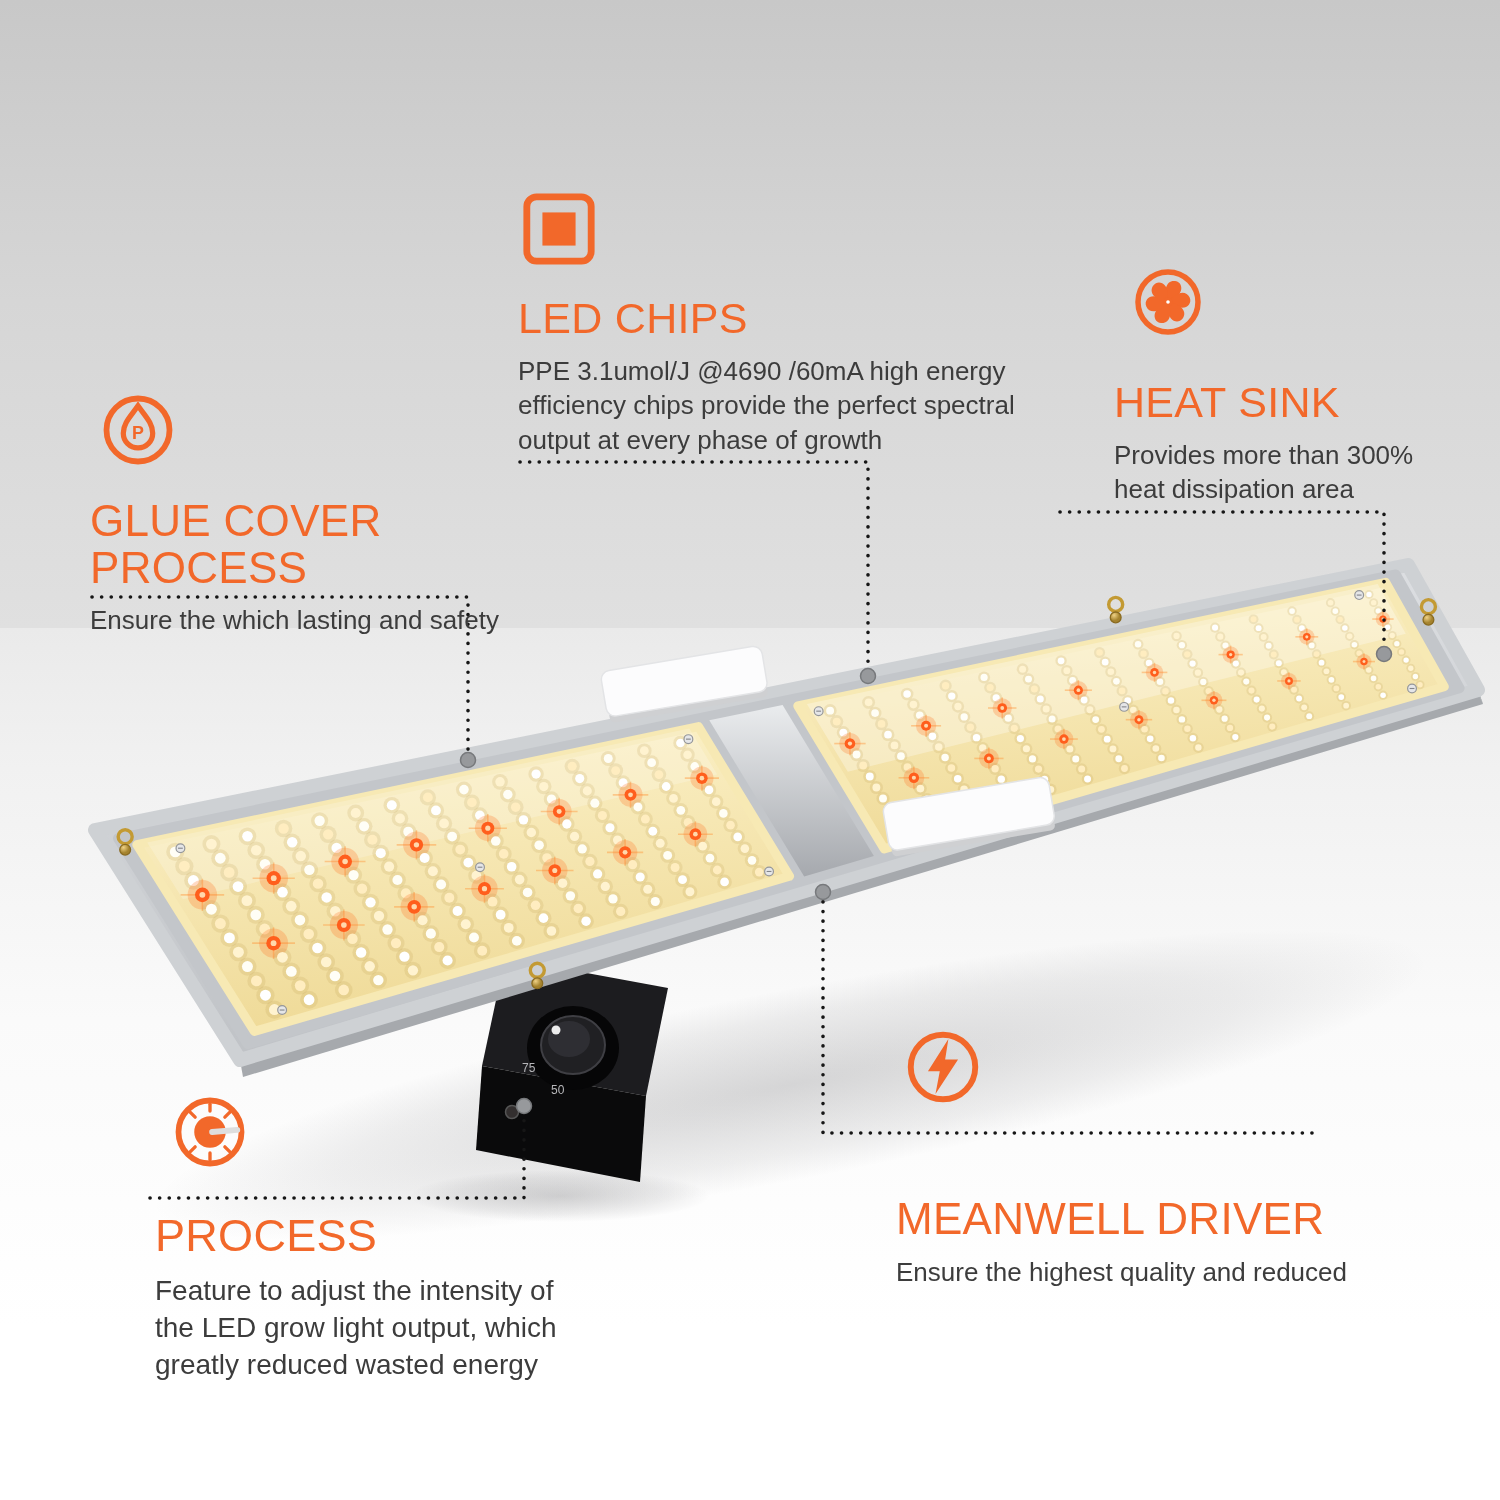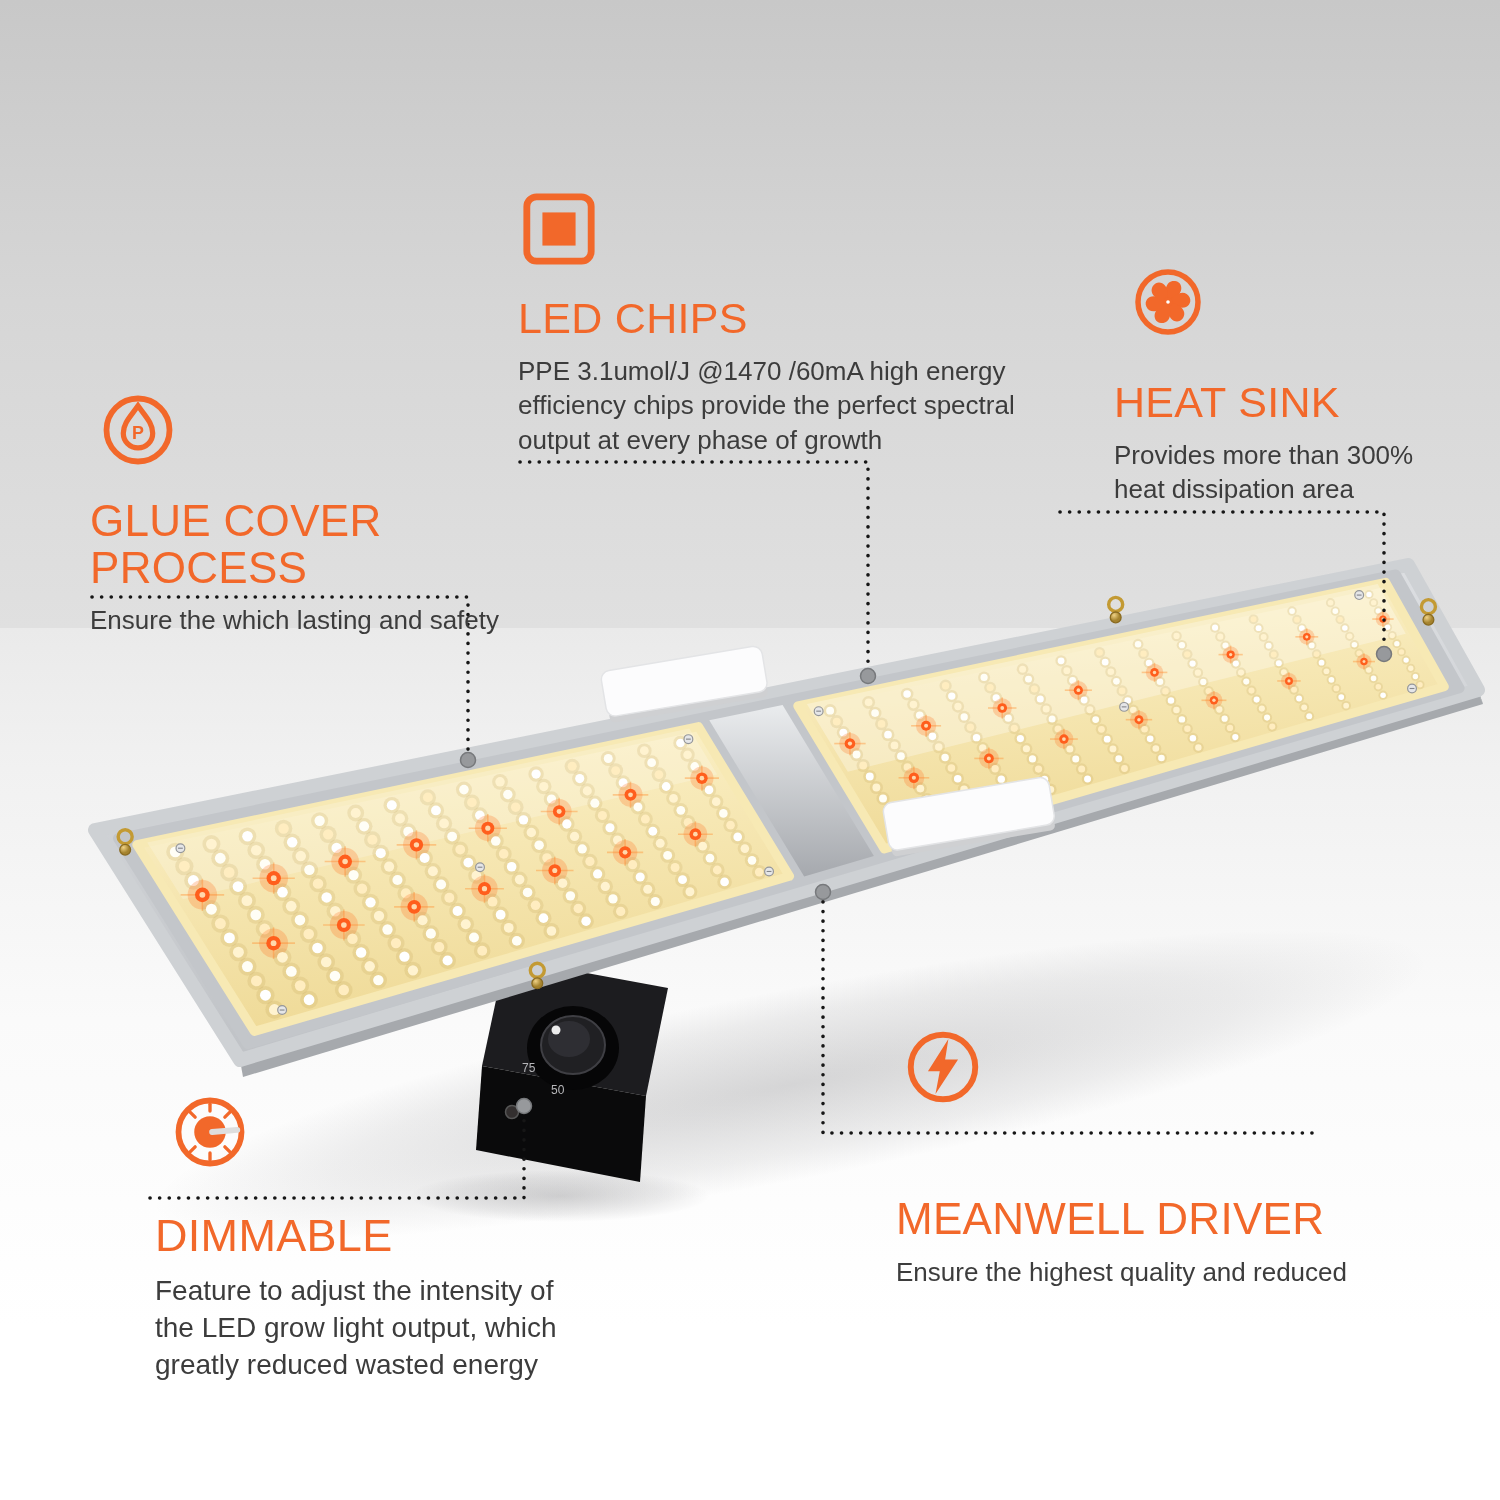--- a/index.html
+++ b/index.html
@@ -946,21 +946,21 @@
 </svg>
 
 <div class="callout" style="left:518px;top:190px;width:500px">
   <span class="icon" style="margin:0 0 24px 2px">
     <svg width="78" height="78" viewBox="0 0 80 80">
       <rect x="7" y="7" width="66" height="66" rx="10" fill="none" stroke="currentColor" stroke-width="7"></rect>
       <rect x="23" y="23" width="34" height="34" fill="currentColor"></rect>
     </svg>
   </span>
   <h2 class="co-title" style="font-size:43px">LED CHIPS</h2>
-  <p class="co-desc">PPE 3.1umol/J @1470 /60mA high energy efficiency chips provide the perfect spectral output at every phase of growth</p>
+  <p class="co-desc">PPE 3.1umol/J @4690 /60mA high energy efficiency chips provide the perfect spectral output at every phase of growth</p>
 </div>
 
 <div class="callout" style="left:1114px;top:262px;width:352px">
   <span class="icon" style="margin:0 0 34px 14px">
     <svg width="80" height="80" viewBox="0 0 80 80">
       <circle cx="40" cy="40" r="30" fill="none" stroke="currentColor" stroke-width="5.5"></circle>
       <g fill="currentColor">
         <path d="M40,40 C35,29 38,18 47,19 C55,20 56,31 47,35 C44,36.4 41.5,38 40,40 Z" transform="rotate(0 40 40)"></path>
         <path d="M40,40 C35,29 38,18 47,19 C55,20 56,31 47,35 C44,36.4 41.5,38 40,40 Z" transform="rotate(60 40 40)"></path>
         <path d="M40,40 C35,29 38,18 47,19 C55,20 56,31 47,35 C44,36.4 41.5,38 40,40 Z" transform="rotate(120 40 40)"></path>
@@ -999,21 +999,21 @@
         <line x1="40" y1="13.5" x2="40" y2="20" transform="rotate(180 40 40)"></line>
         <line x1="40" y1="13.5" x2="40" y2="20" transform="rotate(225 40 40)"></line>
         <line x1="40" y1="13.5" x2="40" y2="20" transform="rotate(315 40 40)"></line>
       </g>
       <circle cx="40" cy="40" r="15" fill="currentColor"></circle>
       <line x1="42" y1="40" x2="66" y2="38" stroke="#dedede" stroke-width="5.5" stroke-linecap="round"></line>
     </svg>
   </span>
 </div>
 <div class="callout" style="left:155px;top:1212px;width:430px">
-  <h2 class="co-title" style="font-size:45px">DIMMABLE</h2>
+  <h2 class="co-title" style="font-size:45px">PROCESS</h2>
   <p class="co-desc" style="font-size:28px">Feature to adjust the intensity of the LED grow light output, which greatly reduced wasted energy</p>
 </div>
 
 <div class="callout" style="left:900px;top:1024px">
   <span class="icon">
     <svg width="86" height="86" viewBox="0 0 80 80">
       <circle cx="40" cy="40" r="30" fill="none" stroke="currentColor" stroke-width="5.5"></circle>
       <polygon points="45,14 26,44 37,44 33,65 54,33 42,33" fill="currentColor"></polygon>
     </svg>
   </span>

